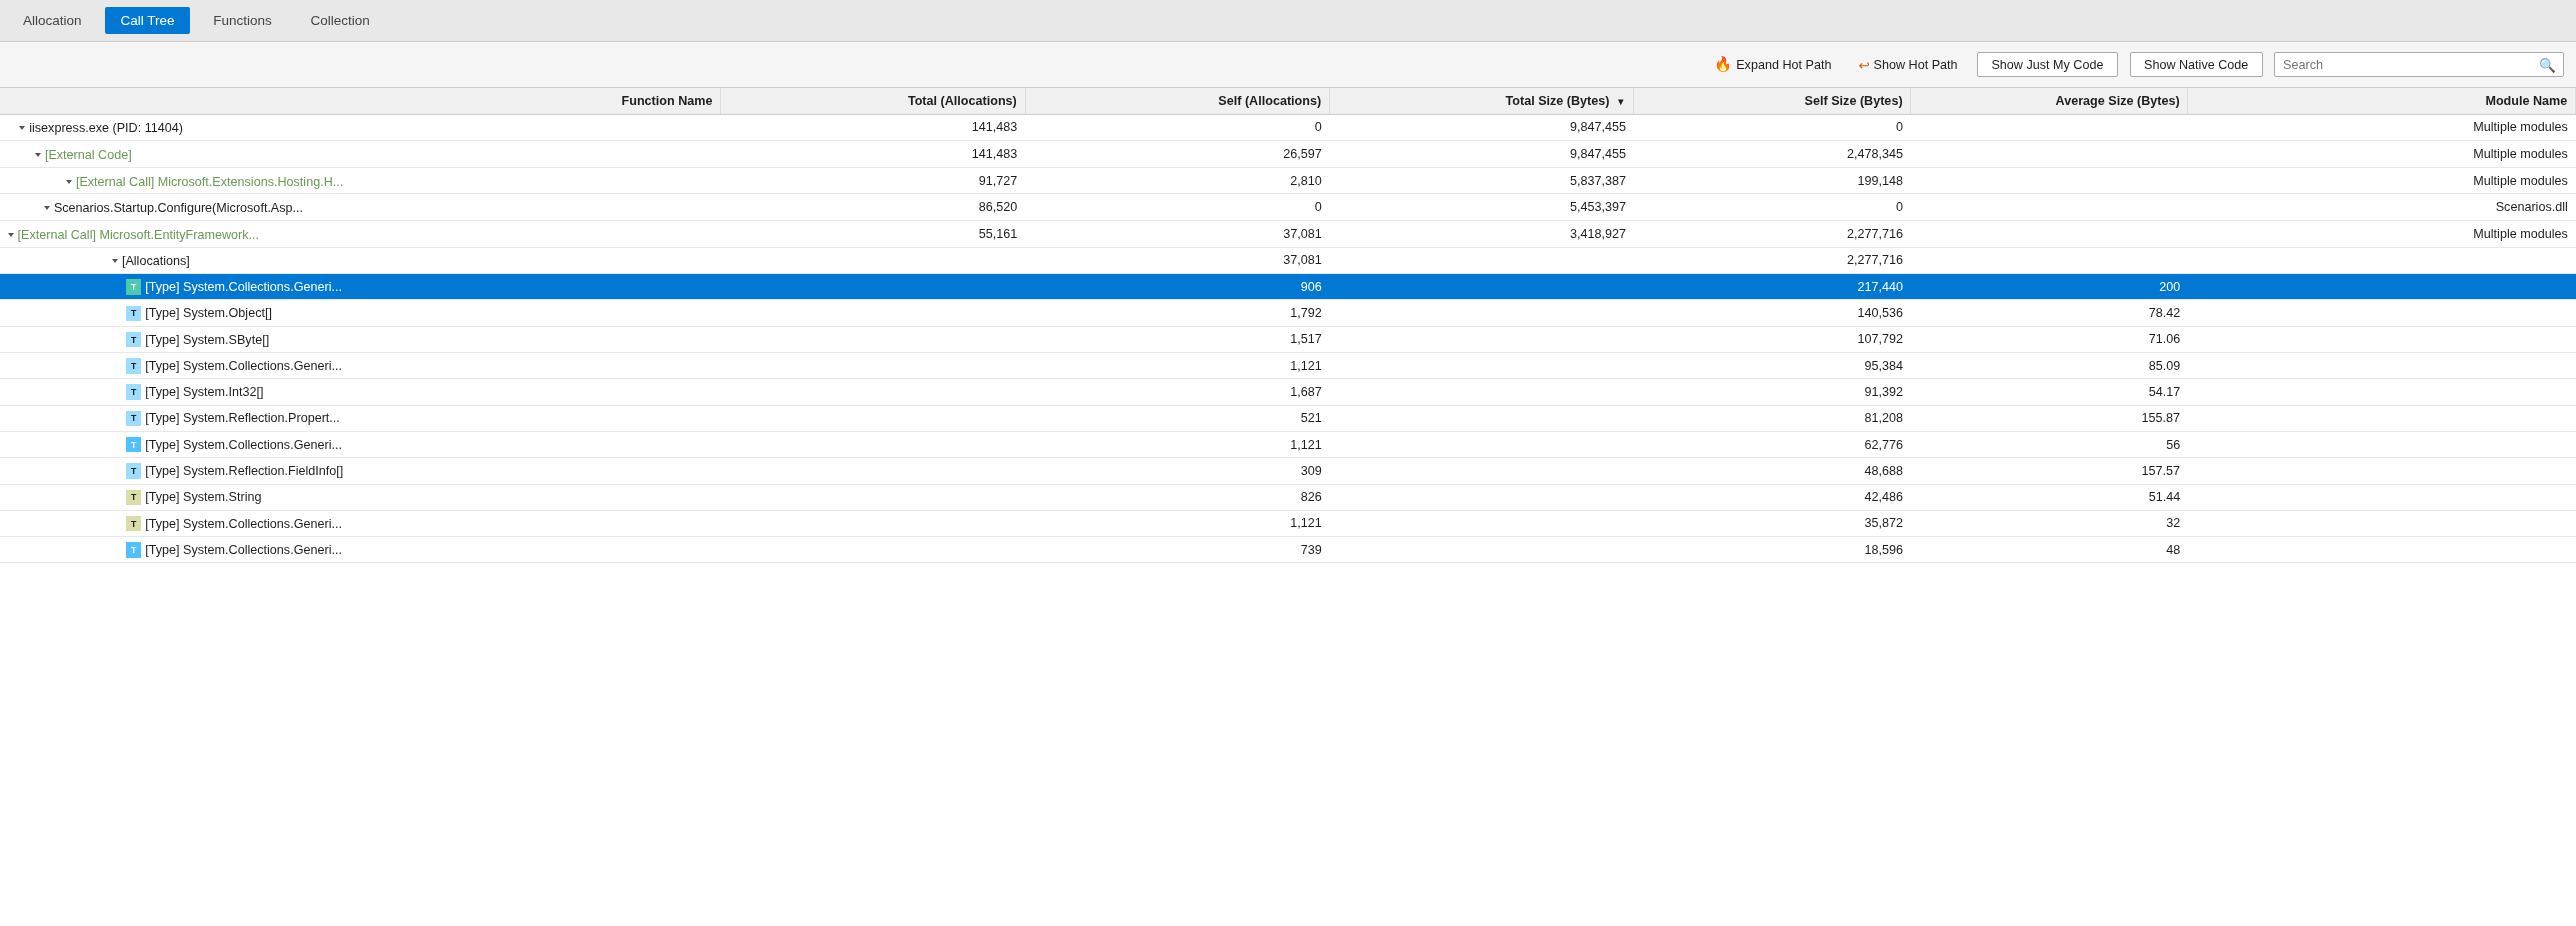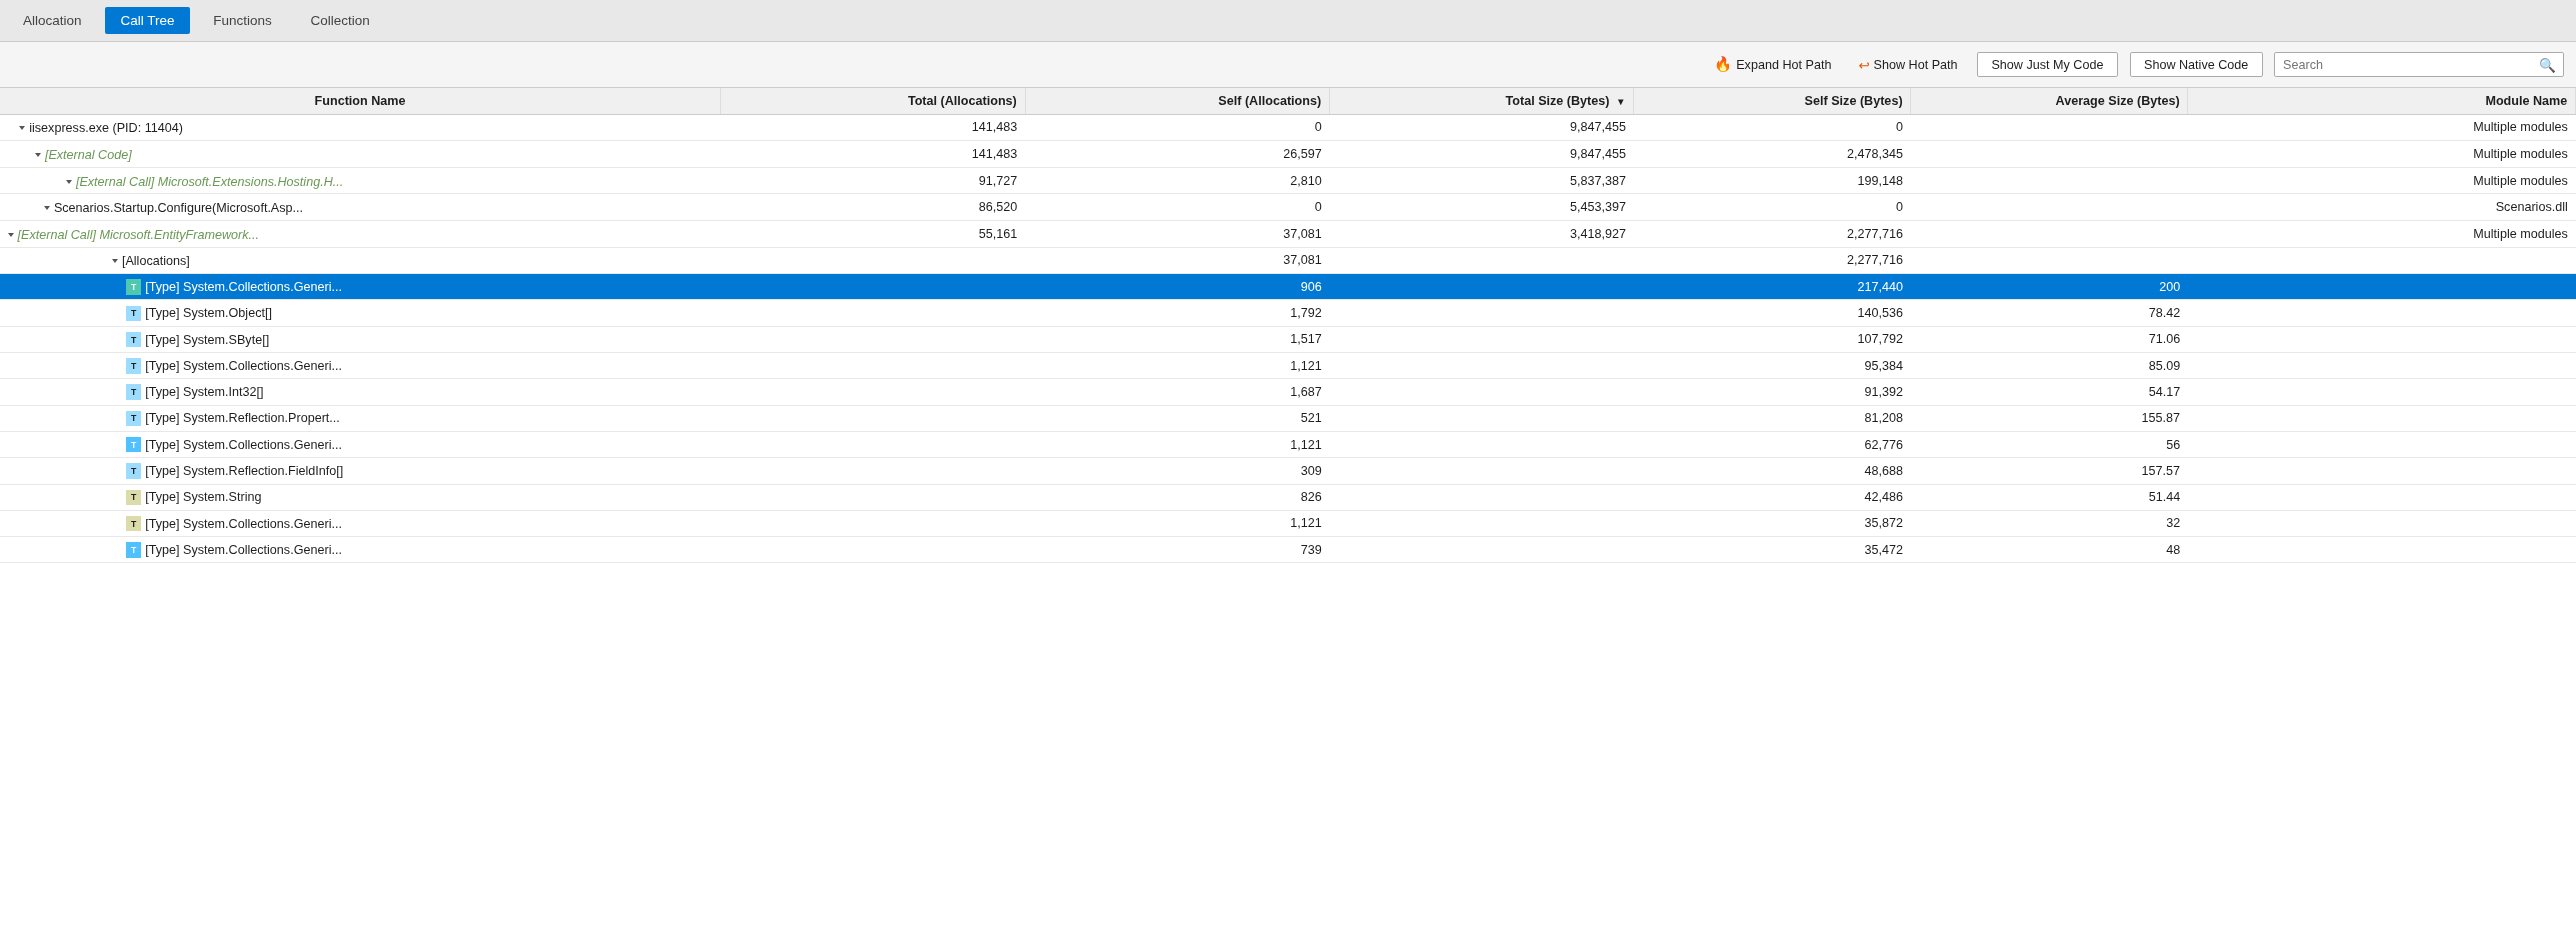--- a/index.html
+++ b/index.html
@@ -111,21 +111,21 @@
       border-right: 1px solid #ddd;
       padding: 5.8px 7.7px;
       font-weight: 600;
       font-size: 12.6px;
       color: #1e1e1e;
       position: sticky;
       top: 0;
       z-index: 10;
       white-space: nowrap;
     }
-    thead th:first-child { text-align: center; }
+    thead th:first-child { text-align: right; }
     thead th:not(:first-child) { text-align: right; }
 
     .col-function { width: 502px; }
     .col-total-alloc { width: 212px; }
     .col-self-alloc { width: 212px; }
     .col-total-size { width: 212px; }
     .col-self-size { width: 193px; }
     .col-avg-size { width: 193px; }
     .col-module { width: 270px; }
 
@@ -206,21 +206,21 @@
       font-size: 8.7px;
     }
     .icon-type-class {
       background: #4fc1ff;
       color: white;
       font-size: 8.7px;
     }
 
     .sort-indicator { font-size: 9.7px; margin-left: 2.9px; }
 
-    .external-code { color: #6a9955; font-style: italic; }
+    .external-code { color: #6a9955; }
   </style>
 </head>
 <body>
 
 <div class="top-tabs">
   <div class="top-tab">Allocation</div>
   <div class="top-tab active">Call Tree</div>
   <div class="top-tab">Functions</div>
   <div class="top-tab">Collection</div>
 </div>
@@ -464,20 +464,20 @@
           <td></td>
         </tr>
         <tr>
           <td class="indent-7" style="padding-left: 126px;"><span class="cell-icon">
               <span class="icon-box icon-type-class">T</span>
               <span>[Type] System.Collections.Generi...</span>
             </span></td>
           <td></td>
           <td>739</td>
           <td></td>
-          <td>35,472</td>
+          <td>18,596</td>
           <td>48</td>
           <td></td>
         </tr>
       </tbody>
   </table>
 </div>
 
 
 </body></html>

